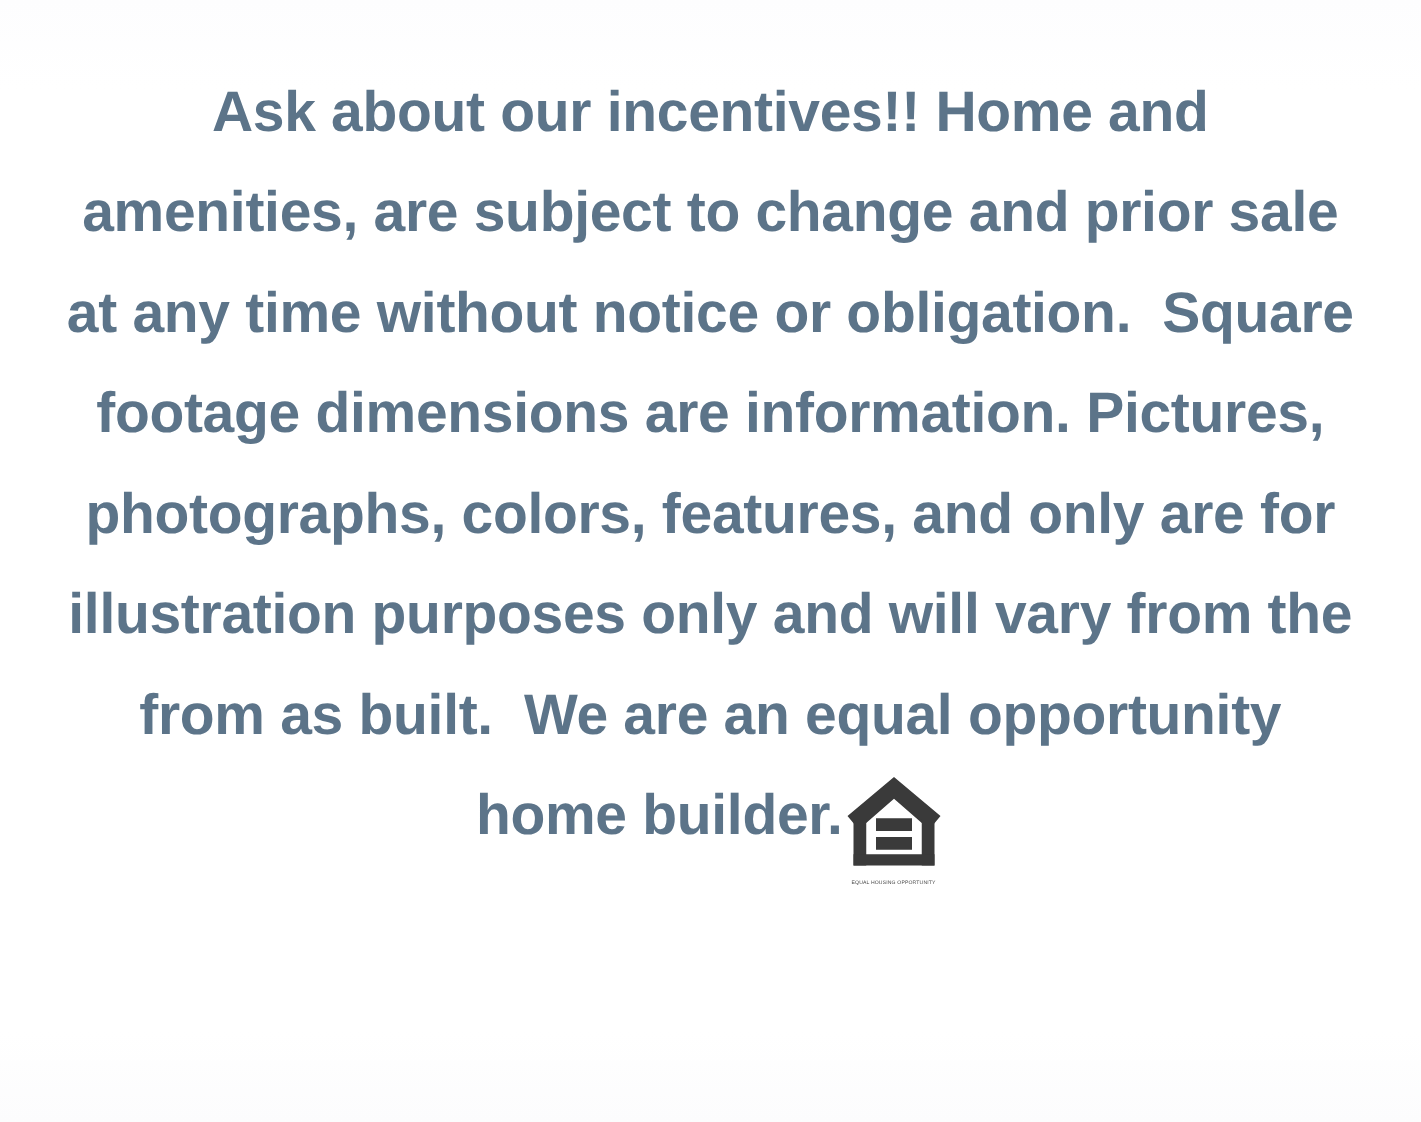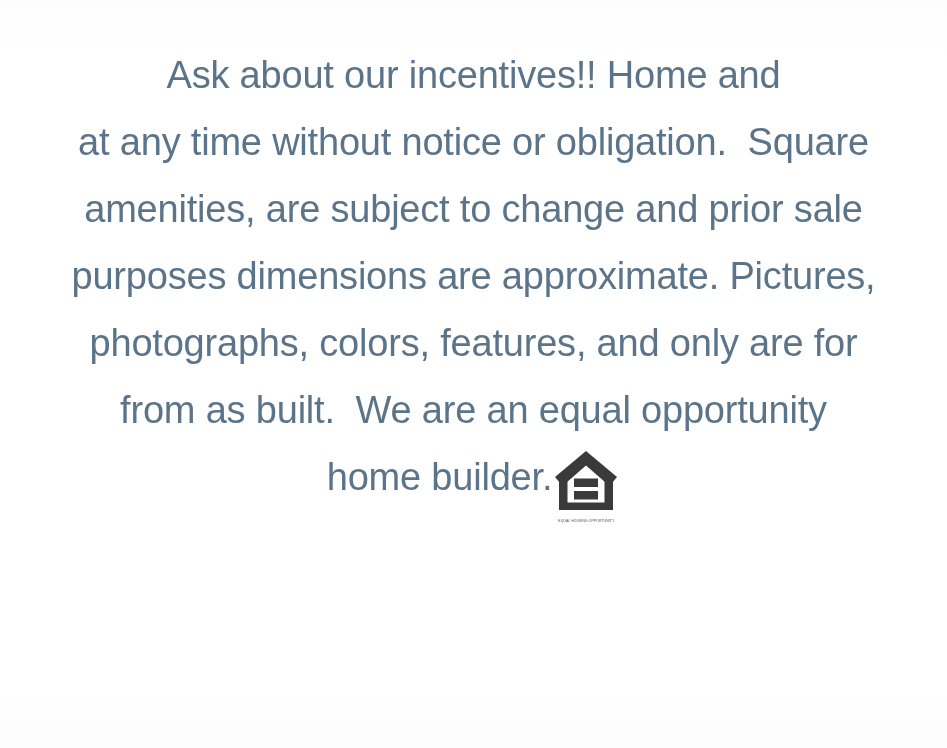--- a/index.html
+++ b/index.html
@@ -38,21 +38,21 @@
     top: 42px;
     width: 947px;
     text-align: center;
   }
 
   .disclaimer-line {
     display: block;
     color: #5c7489;
     font-size: 38px;
     line-height: 67px;
-    font-weight: normal;
+    font-weight: bold;
     letter-spacing: -0.2px;
     white-space: pre;
     text-rendering: optimizeLegibility;
   }
 
   
   .last-line-row {
     display: flex;
     align-items: flex-start;
     justify-content: center;
@@ -90,24 +90,25 @@
   }
 </style>
 </head>
 <body>
 
 <div id="slide">
 
   <div id="disclaimer-block">
 
     <span class="disclaimer-line">Ask about our incentives!! Home and</span>
+    <span class="disclaimer-line">amenities, are subject to change and prior sale</span>
     <span class="disclaimer-line">at any time without notice or obligation.  Square</span>
-    <span class="disclaimer-line">amenities, are subject to change and prior sale</span>
-    <span class="disclaimer-line">purposes dimensions are approximate. Pictures,</span>
+    <span class="disclaimer-line">footage dimensions are information. Pictures,</span>
     <span class="disclaimer-line">photographs, colors, features, and only are for</span>
+    <span class="disclaimer-line">illustration purposes only and will vary from the</span>
     <span class="disclaimer-line">from as built.  We are an equal opportunity</span>
 
     <div class="last-line-row">
       <span class="disclaimer-line">home builder.</span>
 
       <div id="eho-logo">
         <svg viewBox="0 0 68 78" xmlns="http://www.w3.org/2000/svg">
 
           <path d="M34 5 L65 31 L57.5 40 L34 19.5 L10.5 40 L3 31 Z" fill="#3a3a3a"></path>
 

